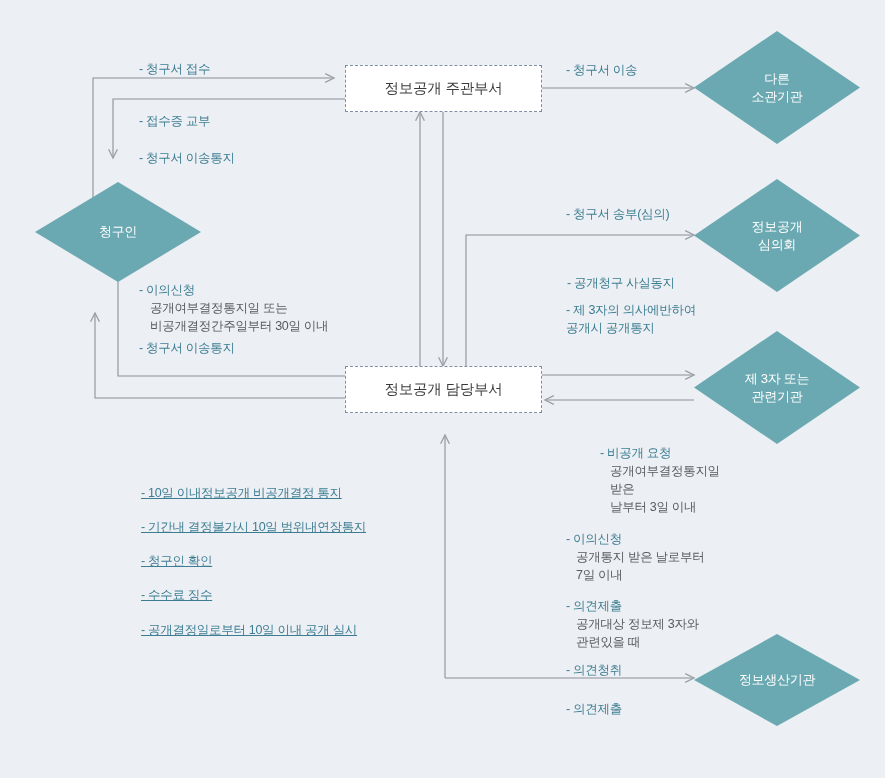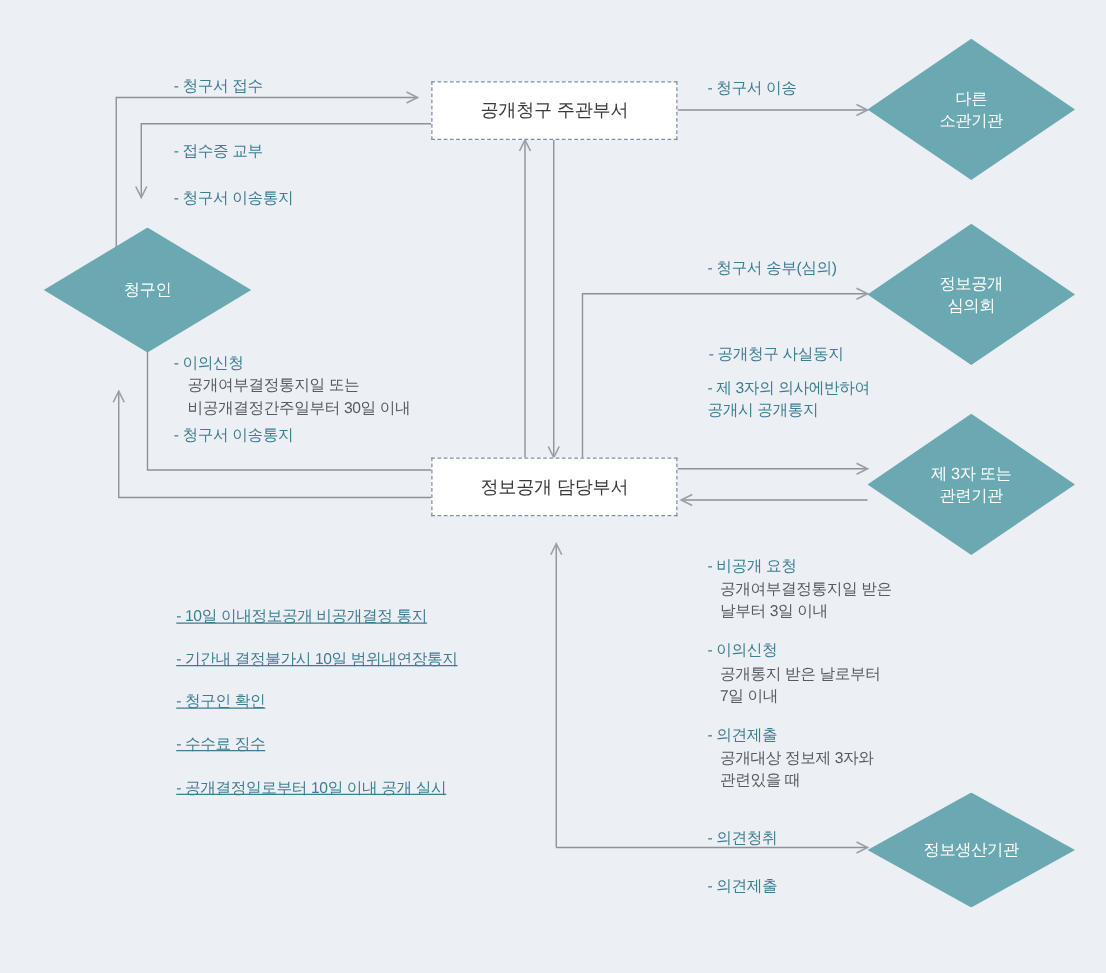--- a/index.html
+++ b/index.html
@@ -120,21 +120,21 @@
 
       <path d="M345,398 L95,398 L95,313" marker-end="url(#ah)"></path>
 
       <path d="M445,678 L694,678" marker-end="url(#ah)"></path>
 
       <path d="M445,678 L445,435" marker-end="url(#ah)"></path>
     </g>
   </svg>
 
   <div class="node-box" style="left:345px; top:65px; width:197px; height:47px;">
-    <span>공개청구 주관부서</span>
+    <span>정보공개 주관부서</span>
   </div>
 
   <div class="node-box" style="left:345px; top:366px; width:197px; height:47px;">
     <span>정보공개 담당부서</span>
   </div>
 
   <div class="node-diamond" style="left:35px; top:182px; width:166px; height:100px;text-align:right;">
     <div class="dia-shape"></div>
     <div class="dia-label">청구인</div>
   </div>
@@ -182,21 +182,21 @@
   <div class="lbl-sub" style="left:150px; top:299px;">공개여부결정통지일 또는
 비공개결정간주일부터 30일 이내</div>
 
   <div class="lbl" style="left:139px; top:339px;">- 청구서 이송통지</div>
 
   <div class="lbl" style="left:566px; top:661px;">- 의견청취</div>
 
   <div class="lbl" style="left:566px; top:700px;">- 의견제출</div>
 
   <div style="position:absolute; left:566px; top:444px; width:160px;">
-    <div style="margin-bottom:13px;">
+    <div style="margin-bottom:13px;margin-left:34px;">
       <div class="lbl" style="position:static;">- 비공개 요청</div>
       <div class="lbl-sub" style="position:static; padding-left:10px;">공개여부결정통지일 받은
 날부터 3일 이내</div>
     </div>
     <div style="margin-bottom:13px;">
       <div class="lbl" style="position:static;">- 이의신청</div>
       <div class="lbl-sub" style="position:static; padding-left:10px;">공개통지 받은 날로부터
 7일 이내</div>
     </div>
     <div>

